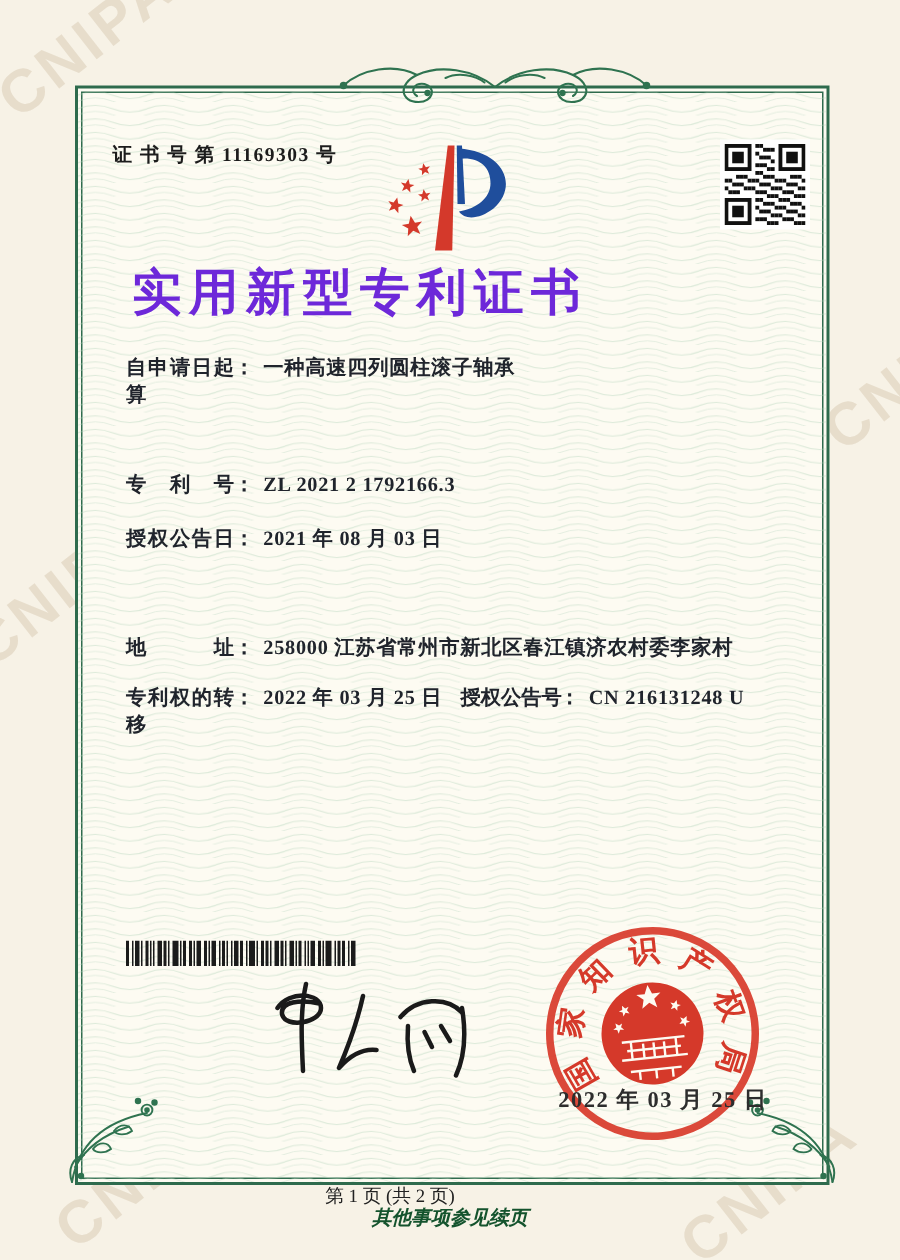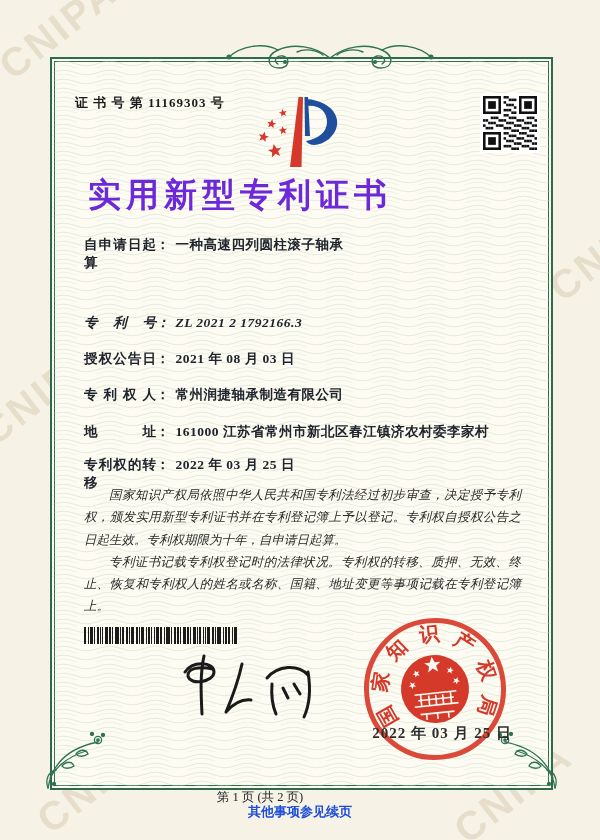--- a/index.html
+++ b/index.html
@@ -47,21 +47,21 @@
     font-size:33px;font-weight:bold;letter-spacing:5px;color:#6d28d9;
   }
 
   .field-row{position:absolute;left:84px;width:450px;font-size:13.5px;font-weight:600;z-index:5;color:#20242c;}
   .field-label{display:inline-block;width:72px;text-align:justify;text-align-last:justify;vertical-align:top;}
   .field-colon{display:inline-block;margin-right:6px;}
   .field-value{letter-spacing:0.5px;}
   .field-group2{position:absolute;left:223px;top:0;white-space:nowrap;}
   .field-group2 .field-label{width:66px;}
 
-  #row-0{top:236px;} #row-1{top:276px;} #row-2{top:314px;font-style:italic;}
+  #row-0{top:236px;} #row-1{top:276px;} #row-2{top:314px;}
   #row-3{top:350px;} #row-4{top:386px;} #row-5{top:423px;} #row-6{top:456px;}
 
   #body-text{
     left:84px;top:484px;width:437px;font-size:12.5px;line-height:1.78;
     font-style:italic;color:#2a2a2a;text-align:justify;z-index:5;
   }
   #body-text p{margin:0;text-indent:2em;}
 
   #barcode-wrap{left:84px;top:627px;width:156px;height:17px;z-index:5;}
 
@@ -82,21 +82,21 @@
     font-family:"Liberation Serif","DejaVu Serif",serif;white-space:nowrap;
   }
   #emblem{position:absolute;left:36px;top:33px;}
 
   #seal-date{
     left:362px;top:724px;width:160px;text-align:center;
     font-size:15px;font-weight:600;letter-spacing:1px;color:#2d2d2d;z-index:7;white-space:nowrap;
   }
 
   #page-num{left:0;top:789px;width:520px;text-align:center;font-size:12.5px;color:#222;z-index:5;}
-  #cont-note{left:0;top:803px;width:600px;text-align:center;font-size:13px;font-weight:600;color:#1d4ed8;z-index:3;}
+  #cont-note{left:0;top:803px;width:600px;text-align:center;font-size:13px;font-style:italic;font-weight:600;color:#14532d;z-index:3;}
 
   .ornament{position:absolute;z-index:6;}
   #orn-top{left:225px;top:42px;}
   #orn-bl{left:40px;top:718px;}
   #orn-br{left:497px;top:718px;transform:scaleX(-1);}
 </style>
 </head>
 <body>
 
 <div id="page">
@@ -313,34 +313,30 @@
 
   <div class="field-row" id="row-0">
     <span class="field-label">自申请日起算</span><span class="field-colon">：</span><span class="field-value">一种高速四列圆柱滚子轴承</span>
   </div>
   <div class="field-row" id="row-2">
     <span class="field-label">专利号</span><span class="field-colon">：</span><span class="field-value">ZL 2021 2 1792166.3</span>
   </div>
   <div class="field-row" id="row-3">
     <span class="field-label">授权公告日</span><span class="field-colon">：</span><span class="field-value">2021 年 08 月 03 日</span>
   </div>
-  <div class="field-row" id="row-4">
-    <span class="field-label">专利权人</span><span class="field-colon">：</span><span class="field-value">常州润捷轴承制造有限公司</span>
-  </div>
   <div class="field-row" id="row-5">
-    <span class="field-label">地址</span><span class="field-colon">：</span><span class="field-value">161000 江苏省常州市新北区春江镇济农村委李家村</span>
+    <span class="field-label">地址</span><span class="field-colon">：</span><span class="field-value">258000 江苏省常州市新北区春江镇济农村委李家村</span>
   </div>
   <div class="field-row" id="row-6">
     <span class="field-label">专利权的转移</span><span class="field-colon">：</span><span class="field-value">2022 年 03 月 25 日</span>
-  </div>
-
-  <div id="body-text" class="content">
-    <p>国家知识产权局依照中华人民共和国专利法经过初步审查，决定授予专利权，颁发实用新型专利证书并在专利登记簿上予以登记。专利权自授权公告之日起生效。专利权期限为十年，自申请日起算。</p>
-    <p>专利证书记载专利权登记时的法律状况。专利权的转移、质押、无效、终止、恢复和专利权人的姓名或名称、国籍、地址变更等事项记载在专利登记簿上。</p>
-  </div>
+    <span class="field-group2">
+      <span class="field-label">授权公告号</span><span class="field-colon">：</span><span class="field-value">CN 216131248 U</span>
+    </span>
+  </div>
+
 
   <div id="barcode-wrap" class="content">
     <svg id="barcode-svg" width="156" height="17">
         <rect x="0" y="0" width="2" height="17" fill="#1b1b1b"></rect>
         <rect x="4" y="0" width="1" height="17" fill="#1b1b1b"></rect>
         <rect x="6" y="0" width="3" height="17" fill="#1b1b1b"></rect>
         <rect x="10" y="0" width="1" height="17" fill="#1b1b1b"></rect>
         <rect x="13" y="0" width="2" height="17" fill="#1b1b1b"></rect>
         <rect x="16" y="0" width="1" height="17" fill="#1b1b1b"></rect>
         <rect x="18" y="0" width="1" height="17" fill="#1b1b1b"></rect>

